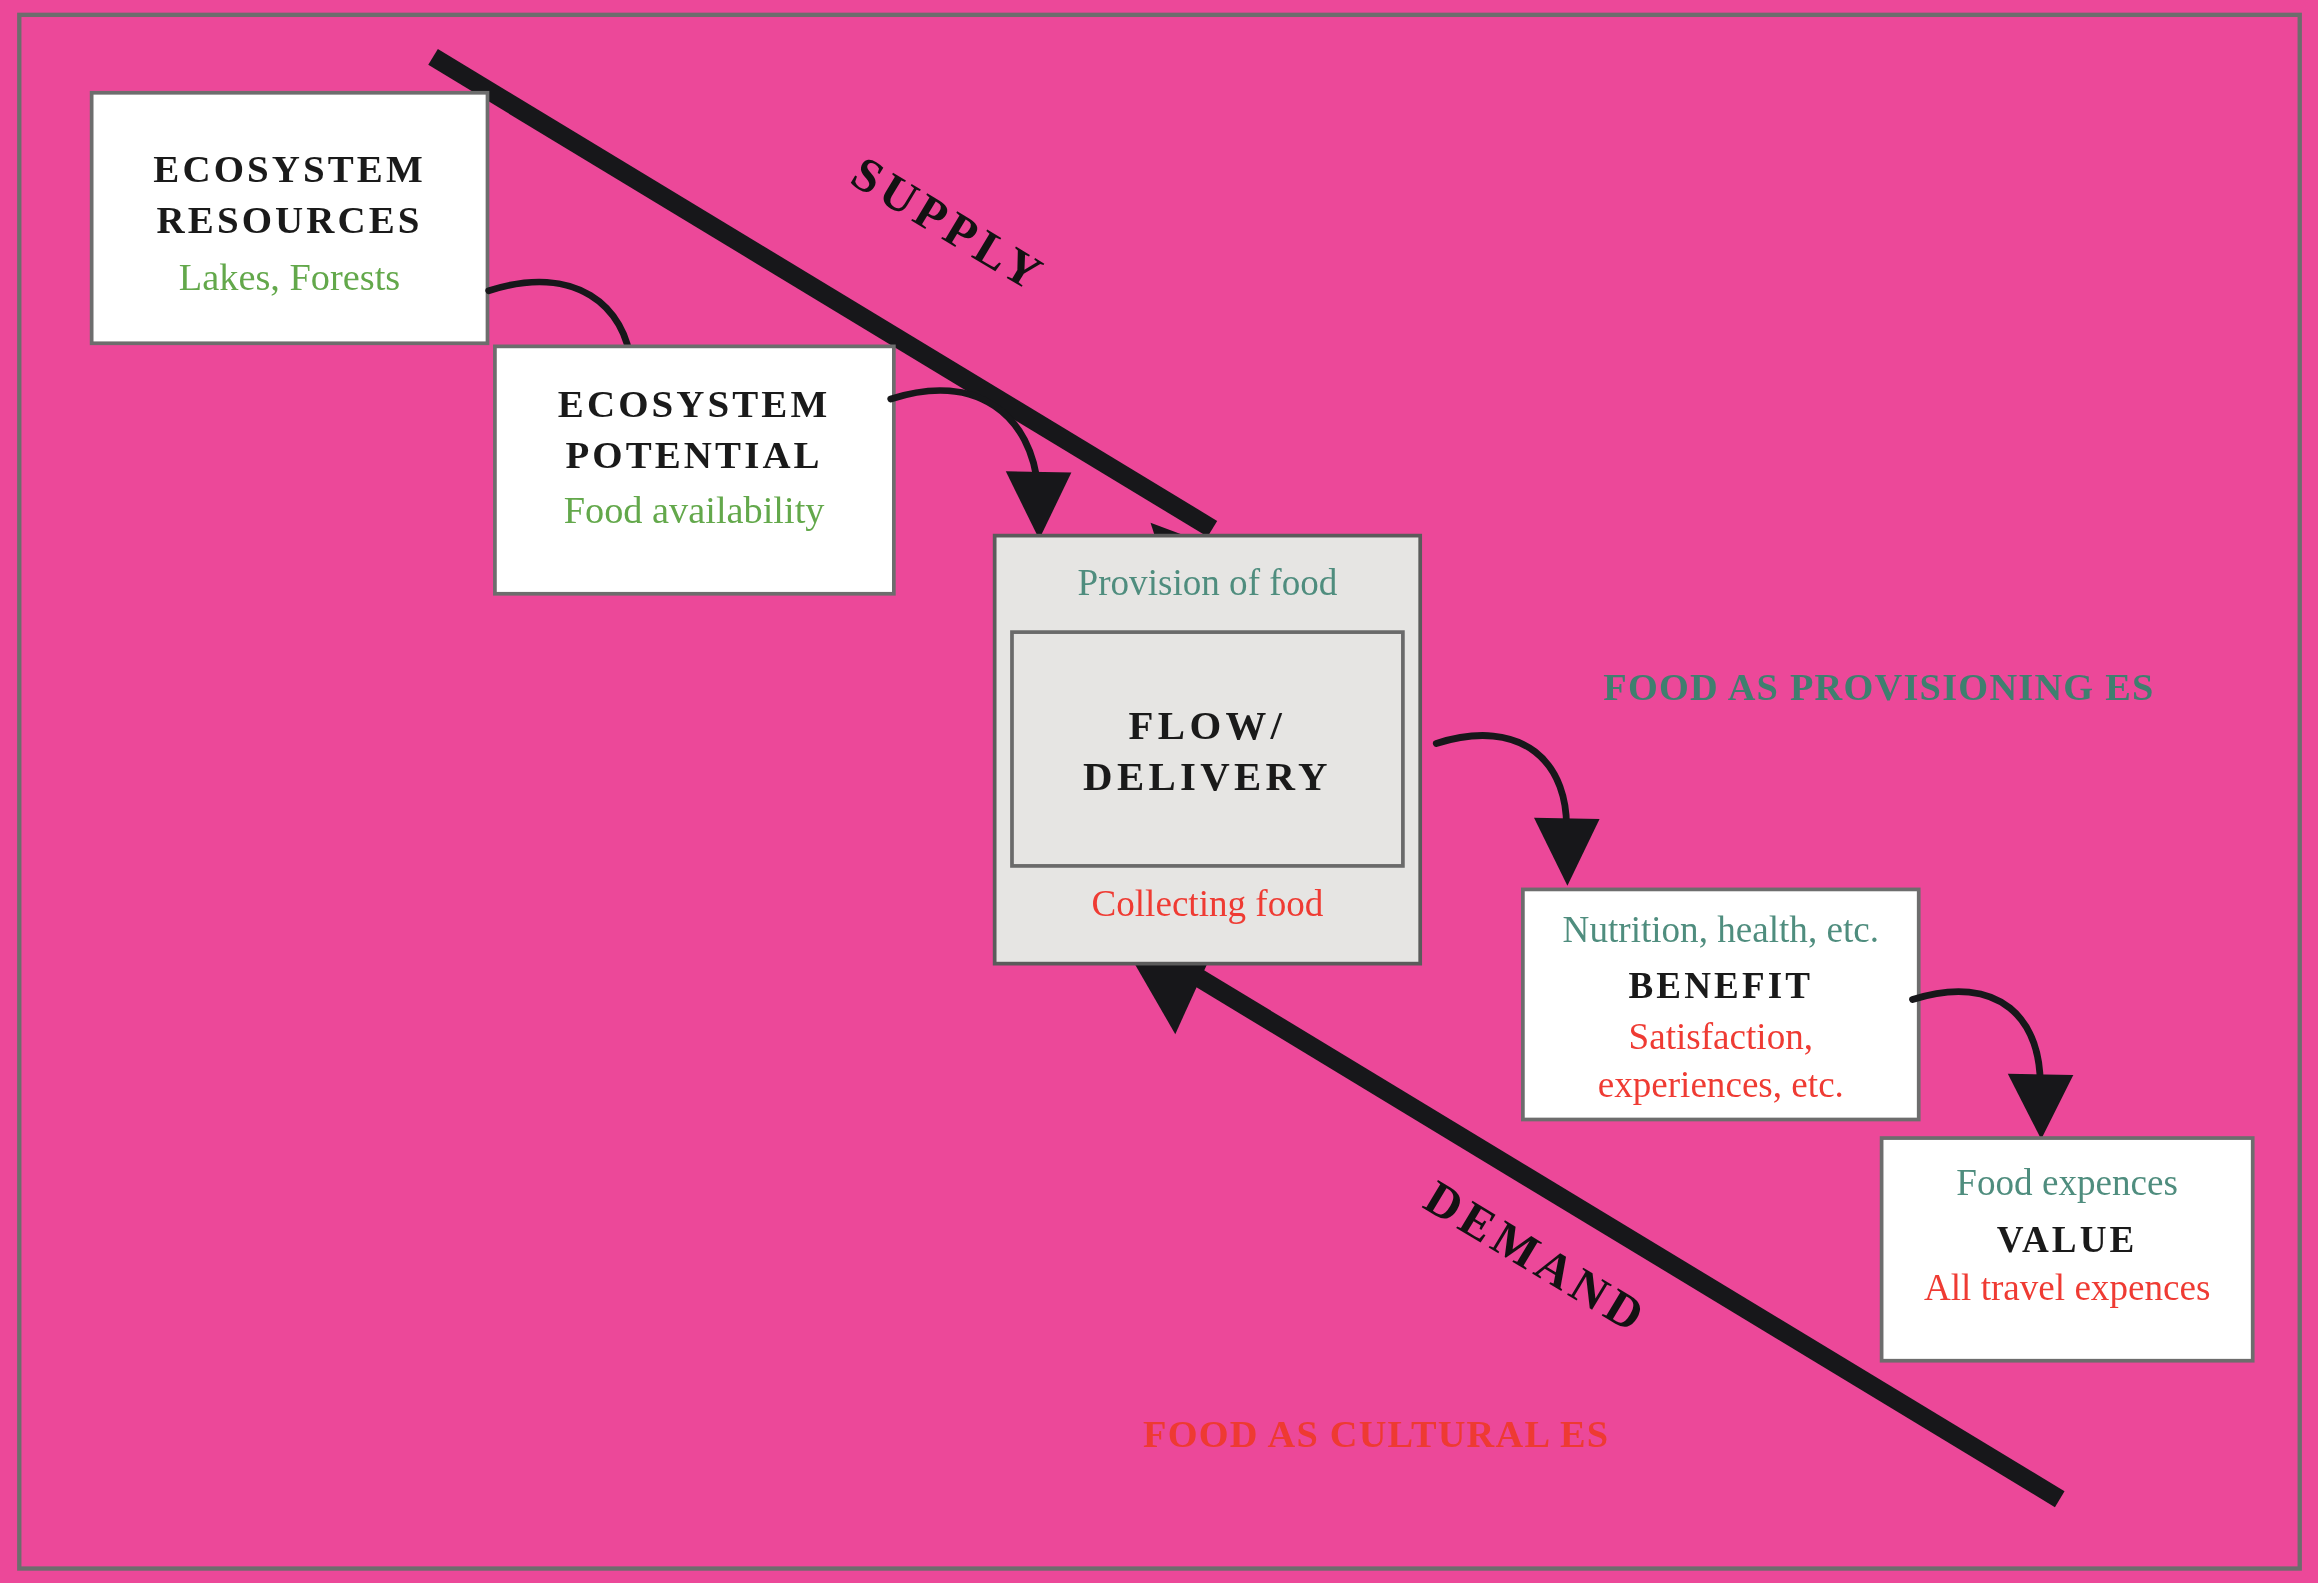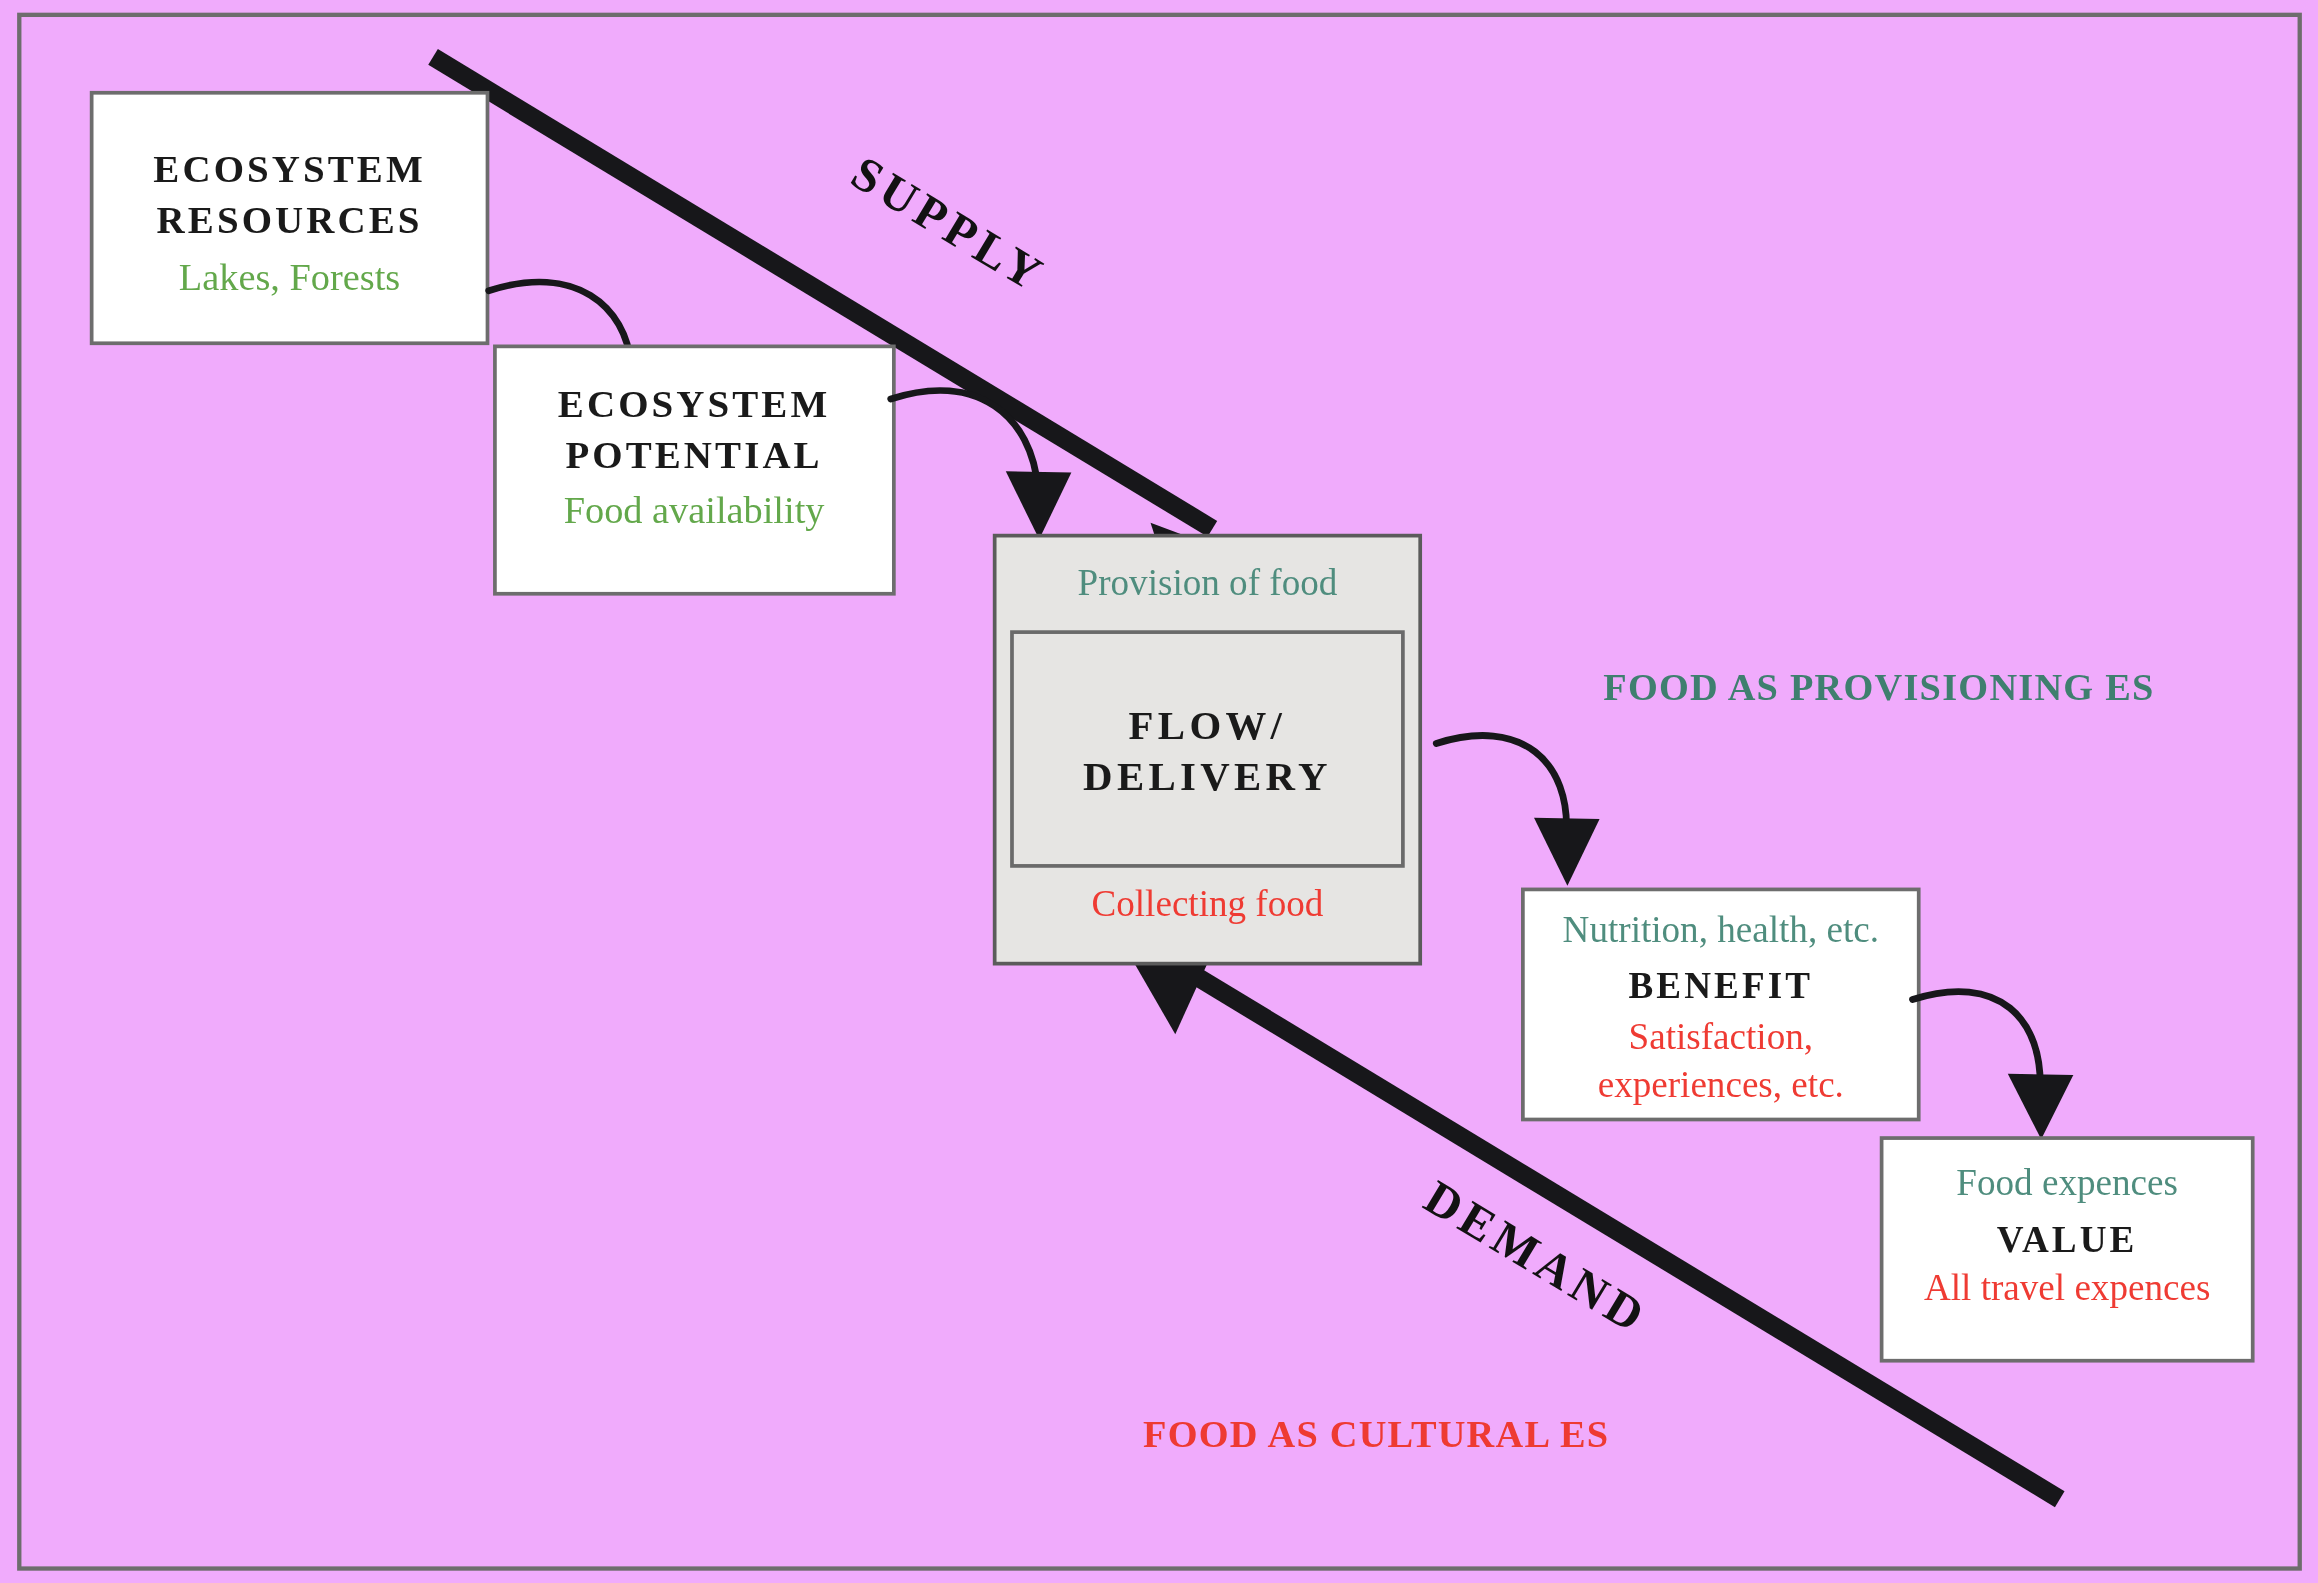--- a/index.html
+++ b/index.html
@@ -7,21 +7,21 @@
     padding: 0;
     background: #ffffff;
   }
   body {
     font-family: "Liberation Serif", "DejaVu Serif", serif;
   }
   #figure {
     position: relative;
     width: 2319px;
     height: 1584px;
-    background: #f0abfc;
+    background: #ec4899;
     overflow: hidden;
   }
   #figure svg {
     position: absolute;
     top: 0;
     left: 0;
     width: 2319px;
     height: 1584px;
   }
   .frame-rect {

